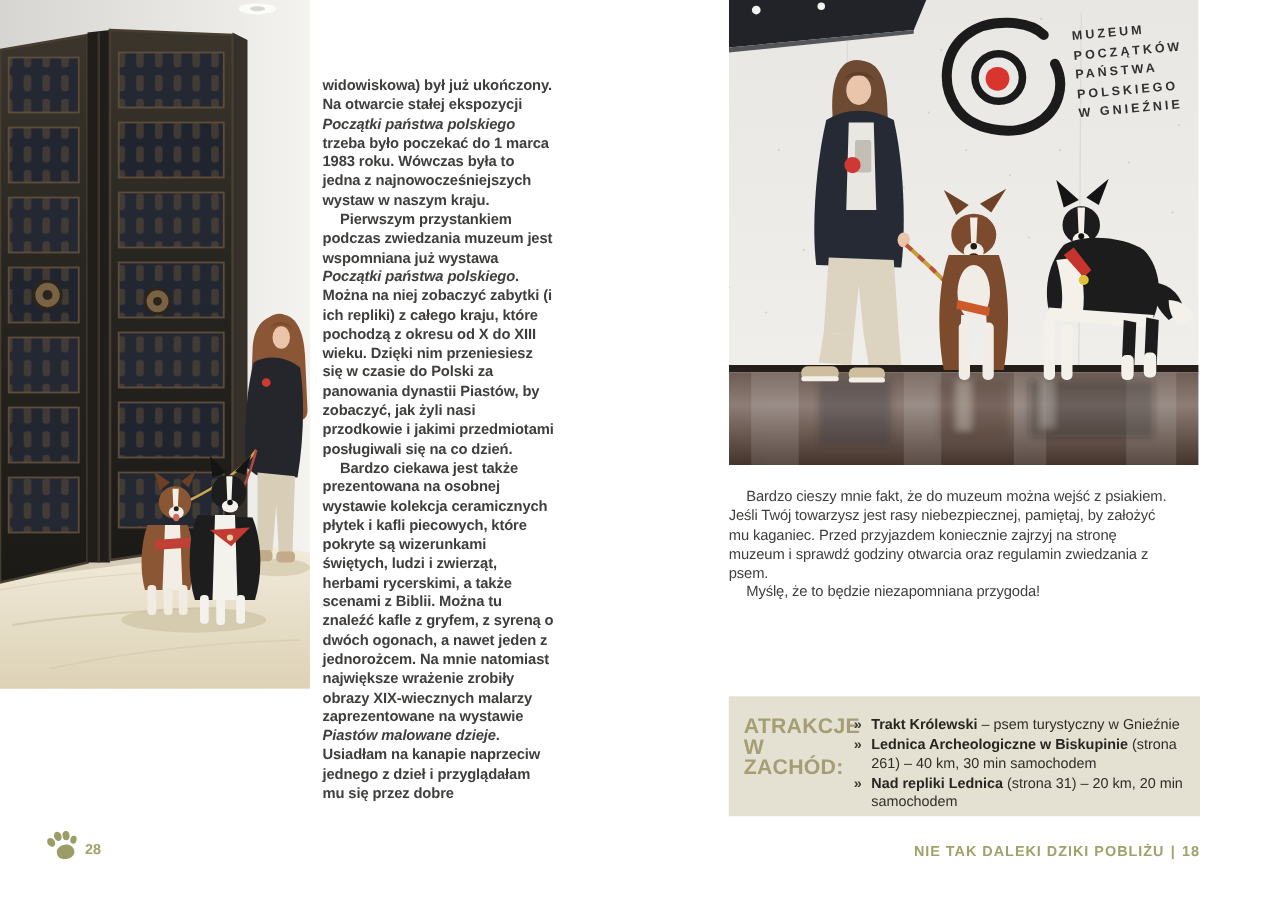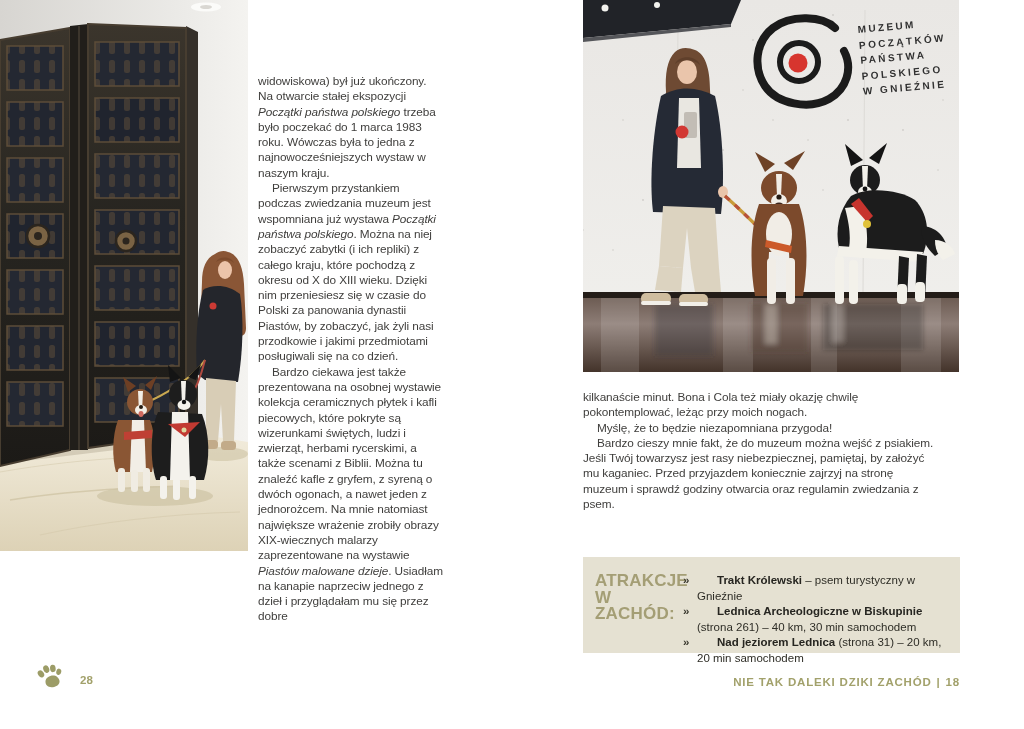--- a/index.html
+++ b/index.html
@@ -5,44 +5,44 @@
   html,body{margin:0;padding:0;background:#ffffff;}
   .page{position:relative;width:1024px;height:729px;background:#ffffff;overflow:hidden;
         font-family:"Liberation Sans","DejaVu Sans",sans-serif;}
   .photo{position:absolute;overflow:hidden;}
   #photo-left{left:0;top:0;width:248px;height:551px;}
   #photo-right{left:583px;top:0;width:376px;height:372px;}
   .photo svg{display:block;}
 
   
   .copy{position:absolute;color:#3f3e3c;font-size:11.8px;line-height:15.3px;letter-spacing:-0.1px;}
-  #col-middle{left:258px;top:74px;width:186px;}
+  #col-middle{left:258px;top:61px;width:186px;font-weight:bold;}
   #col-right{left:583px;top:390px;width:352px;}
   .copy p{margin:0;}
   .copy p.indent{text-indent:14px;}
   .copy em{font-style:italic;}
 
   
   #logo-text{position:absolute;left:274px;top:22px;width:120px;transform:rotate(-5deg);
              transform-origin:left top;color:#303030;font-size:10px;font-weight:bold;
              letter-spacing:2.4px;line-height:15.6px;}
 
   
   #attr-box{position:absolute;left:583px;top:557px;width:377px;height:96px;background:#e5e1d2;
             box-sizing:border-box;padding:16px 12px 0 12px;display:flex;}
   #attr-label{width:88px;flex:none;color:#a49e75;font-weight:bold;font-size:17px;
               line-height:16.5px;letter-spacing:0.2px;}
   #attr-items{flex:1;color:#2e2d26;font-size:11.5px;line-height:15.5px;}
   .attr-item{display:flex;}
   .attr-item .bullet{width:14px;flex:none;color:#3a392f;font-weight:bold;}
-  .attr-item b{font-weight:bold;color:#262520;margin-left:20px;}
+  .attr-item b{font-weight:bold;color:#262520;}
 
   
   .folio{position:absolute;color:#a2a16b;font-weight:bold;font-size:11.5px;}
-  #folio-left{left:80px;top:674px;}
+  #folio-left{left:68px;top:674px;}
   #paw{position:absolute;left:36px;top:663px;width:27px;height:27px;}
   #folio-right{left:583px;top:676px;width:377px;text-align:right;letter-spacing:0.8px;}
   #folio-right .sep{margin:0 5px;}
 </style>
 </head>
 <body>
 
 <div class="page">
 
   <div class="photo" id="photo-left">
@@ -317,54 +317,53 @@
     <div id="logo-text">
         <div>MUZEUM</div>
         <div>POCZĄTKÓW</div>
         <div>PAŃSTWA</div>
         <div>POLSKIEGO</div>
         <div>W GNIEŹNIE</div>
       </div>
   </div>
 
   <div class="copy" id="col-right">
-      <p class=""><span>kilkanaście minut. Bona i Cola też miały okazję chwilę pokontemplować, leżąc przy moich nogach.</span></p>
+      <p class="indent"><span>Bardzo cieszy mnie fakt, że do muzeum można wejść z psiakiem. Jeśli Twój towarzysz jest rasy niebezpiecznej, pamiętaj, by założyć mu kaganiec. Przed przyjazdem koniecznie zajrzyj na stronę muzeum i sprawdź godziny otwarcia oraz regulamin zwiedzania z psem.</span></p>
       <p class="indent"><span>Myślę, że to będzie niezapomniana przygoda!</span></p>
-      <p class="indent"><span>Bardzo cieszy mnie fakt, że do muzeum można wejść z psiakiem. Jeśli Twój towarzysz jest rasy niebezpiecznej, pamiętaj, by założyć mu kaganiec. Przed przyjazdem koniecznie zajrzyj na stronę muzeum i sprawdź godziny otwarcia oraz regulamin zwiedzania z psem.</span></p>
     </div>
 
   <div id="attr-box">
     <div id="attr-label">
       <div>ATRAKCJE</div>
       <div>W ZACHÓD:</div>
     </div>
     <div id="attr-items">
         <div class="attr-item">
           <span class="bullet">»</span>
           <span><b>Trakt Królewski</b><span> – psem turystyczny w Gnieźnie</span></span>
         </div>
         <div class="attr-item">
           <span class="bullet">»</span>
           <span><b>Lednica Archeologiczne w Biskupinie</b><span> (strona 261) – 40 km, 30 min samochodem</span></span>
         </div>
         <div class="attr-item">
           <span class="bullet">»</span>
-          <span><b>Nad jeziorem Lednica</b><span> (strona 31) – 20 km, 20 min samochodem</span></span>
+          <span><b>Nad repliki Lednica</b><span> (strona 31) – 20 km, 20 min samochodem</span></span>
         </div>
       </div>
   </div>
 
   <svg id="paw" viewBox="0 0 27 27">
     <g fill="#9c9c67" transform="rotate(-18 13 13)">
       <ellipse cx="6" cy="8.5" rx="2.9" ry="3.8" transform="rotate(-18 6 8.5)"></ellipse>
       <ellipse cx="12.5" cy="5.6" rx="2.9" ry="3.8" transform="rotate(-4 12.5 5.6)"></ellipse>
       <ellipse cx="19" cy="7" rx="2.8" ry="3.7" transform="rotate(12 19 7)"></ellipse>
       <ellipse cx="23.6" cy="12" rx="2.5" ry="3.2" transform="rotate(30 23.6 12)"></ellipse>
       <path d="M8,17 C9.5,12.5 18,12 20.5,16.5 C23.5,21.5 20,25.5 14.5,25 C9,24.5 6.5,21 8,17 Z"></path>
     </g>
   </svg>
   <span class="folio" id="folio-left">28</span>
 
   <div class="folio" id="folio-right">
-    <span>NIE TAK DALEKI DZIKI ZACHÓD</span><span class="sep">|</span><span>18</span>
+    <span>NIE TAK DALEKI DZIKI POBLIŻU</span><span class="sep">|</span><span>18</span>
   </div>
 
 </div>
 
 </body></html>

